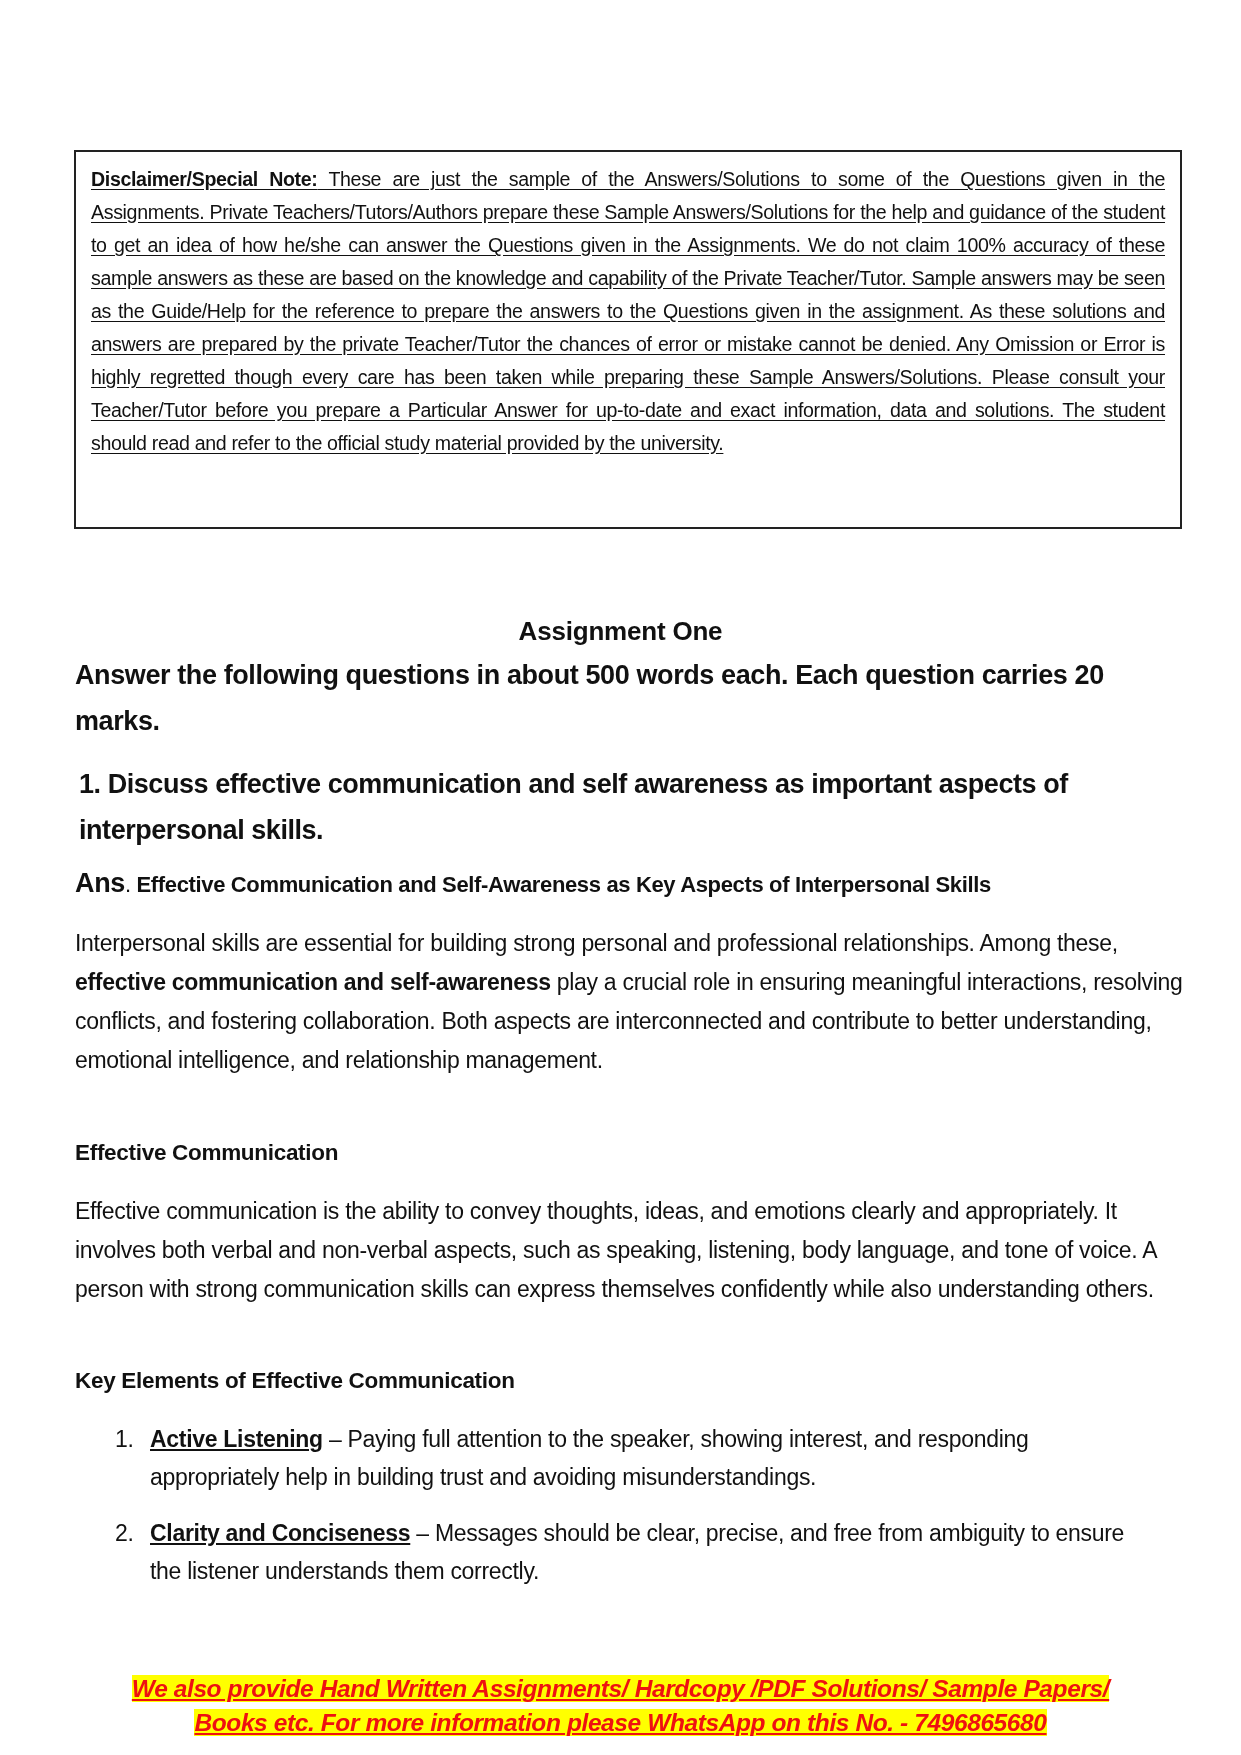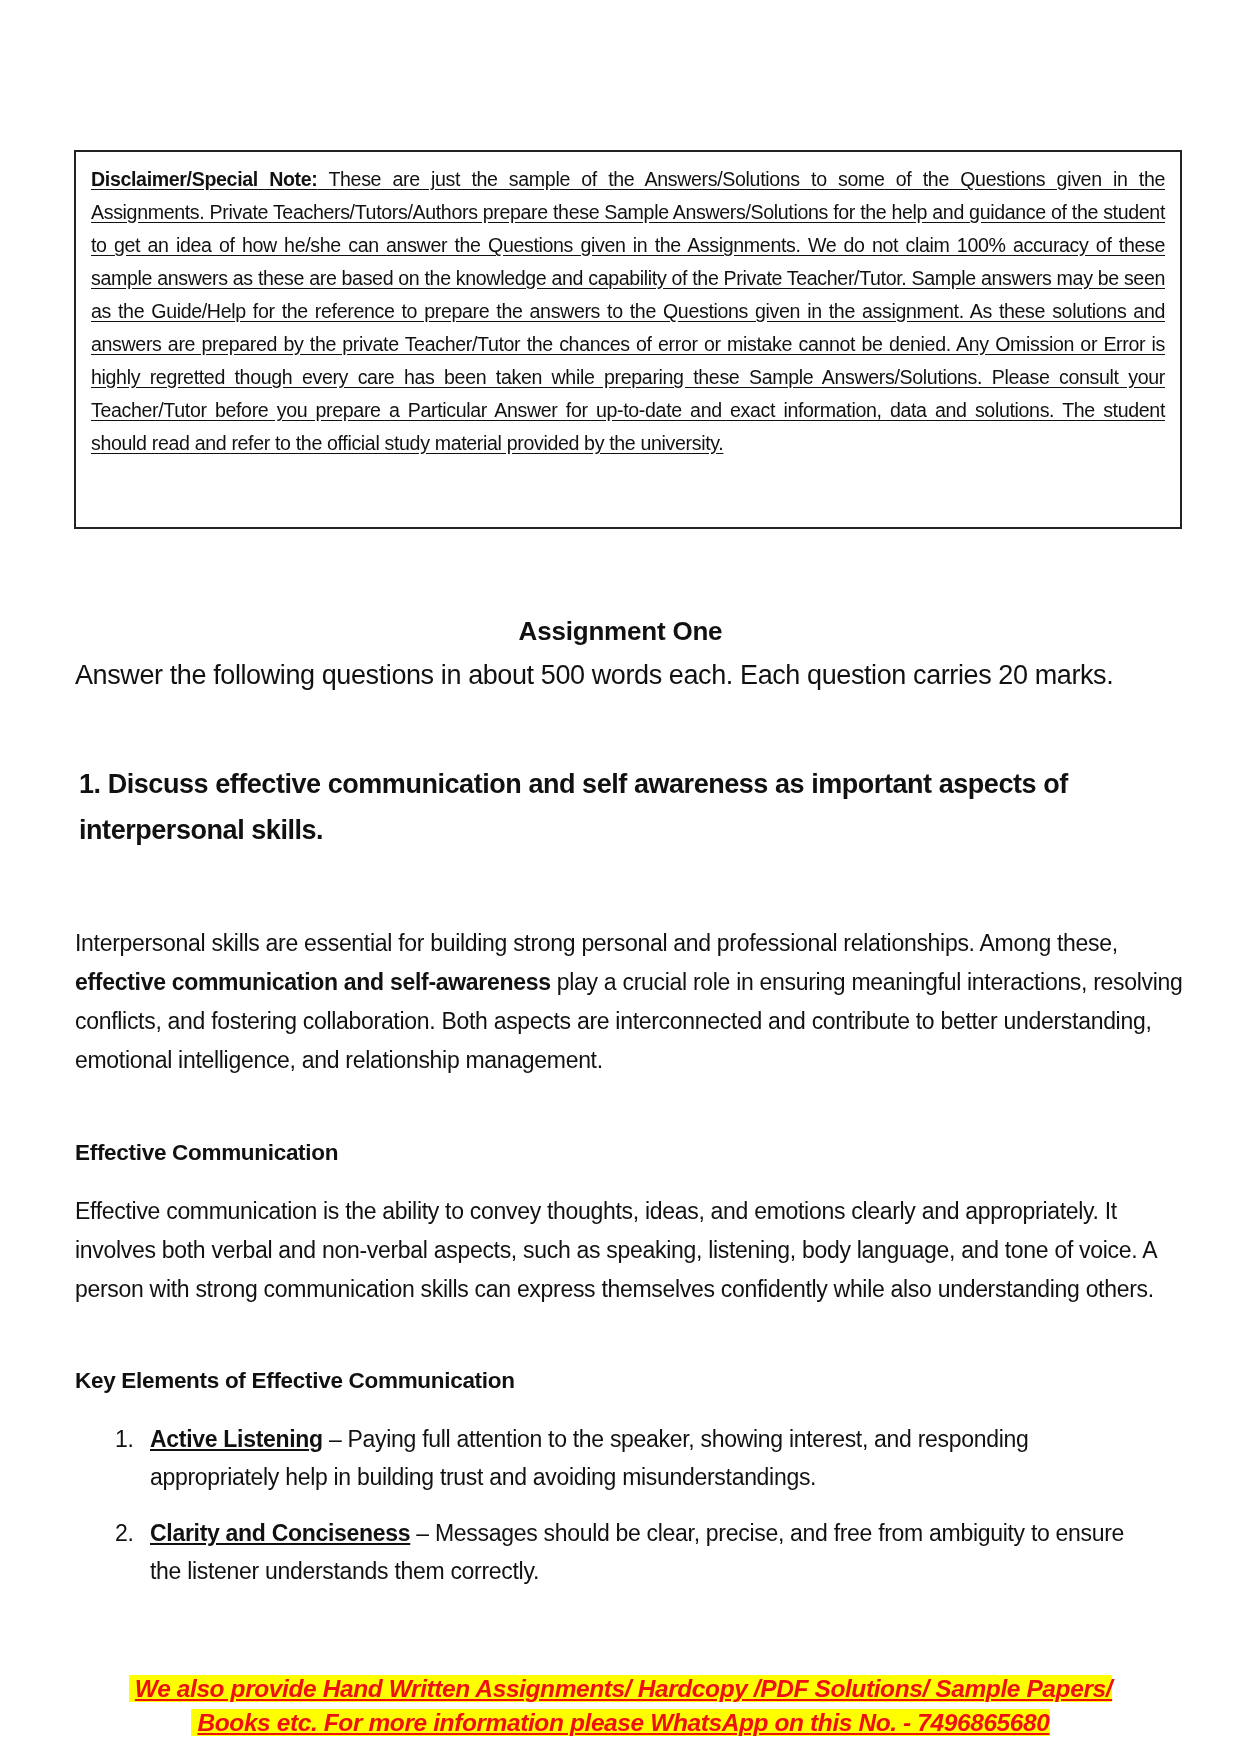--- a/index.html
+++ b/index.html
@@ -18,21 +18,21 @@
     text-align-last: left; margin: 0; letter-spacing: -0.35px;
   }
   .disclaimer-text b { font-weight: bold; }
 
   .title {
     position: absolute; top: 594px; left: 0; width: 1241px; text-align: center;
     font-size: 26px; font-weight: bold; letter-spacing: -0.2px; margin-top: 22px;
   }
   .instructions {
     position: absolute; left: 75px; top: 652px; width: 1050px;
-    font-size: 27px; font-weight: normal; line-height: 46px; margin: 0; letter-spacing: -0.4px;
+    font-size: 27px; font-weight: bold; line-height: 46px; margin: 0; letter-spacing: -0.4px;
   }
   .question {
     position: absolute; left: 75px; top: 757px; width: 1080px;
     font-size: 27px; font-weight: bold; line-height: 46px; margin: 4px; letter-spacing: -0.45px;
   }
   .ans-heading {
     position: absolute; left: 75px; top: 868px; width: 1120px;
     font-size: 22px; font-weight: bold; margin: 0; letter-spacing: -0.35px; white-space: nowrap;
   }
   .ans-heading .ans-label { font-size: 27px; }
@@ -52,38 +52,38 @@
   .list li b { font-weight: bold; text-decoration: underline; }
 
   .footer {
     position: absolute; left: 0; top: 1672px; width: 1241px; text-align: center;
     font-size: 24.5px; line-height: 34px; font-weight: bold; font-style: italic;
     color: #ee1111; letter-spacing: -0.4px;
   }
   .footer span {
     background: #ffff00; text-decoration: underline; text-decoration-thickness: 2px;
     text-underline-offset: 2px;
-    padding-left: 6px;
   }
 </style>
 </head>
 <body>
 
 <div class="page">
 
   <div class="disclaimer-box">
     <p class="disclaimer-text"><b>Disclaimer/Special Note:</b><span> These are just the sample of the Answers/Solutions to some of the Questions given in the Assignments. Private Teachers/Tutors/Authors prepare these Sample Answers/Solutions for the help and guidance of the student to get an idea of how he/she can answer the Questions given in the Assignments. We do not claim 100% accuracy of these sample answers as these are based on the knowledge and capability of the Private Teacher/Tutor. Sample answers may be seen as the Guide/Help for the reference to prepare the answers to the Questions given in the assignment. As these solutions and answers are prepared by the private Teacher/Tutor the chances of error or mistake cannot be denied. Any Omission or Error is highly regretted though every care has been taken while preparing these Sample Answers/Solutions. Please consult your Teacher/Tutor before you prepare a Particular Answer for up-to-date and exact information, data and solutions. The student should read and refer to the official study material provided by the university.</span></p>
   </div>
 
   <div class="title">Assignment One</div>
 
   <p class="instructions">Answer the following questions in about 500 words each. Each question carries 20 marks.</p>
 
   <p class="question">1. Discuss effective communication and self awareness as important aspects of interpersonal skills.</p>
 
+  <p class="ans-heading"><span class="ans-label">Ans</span><span class="ans-dot">.</span><span> Effective Communication and Self-Awareness as Key Aspects of Interpersonal Skills</span></p>
 
   <p class="para" style="top:924px;"><span>Interpersonal skills are essential for building strong personal and professional relationships. Among these, </span><b>effective communication and self-awareness</b><span> play a crucial role in ensuring meaningful interactions, resolving conflicts, and fostering collaboration. Both aspects are interconnected and contribute to better understanding, emotional intelligence, and relationship management.</span></p>
 
   <p class="subheading" style="top:1140px;">Effective Communication</p>
 
   <p class="para" style="top:1192px;">Effective communication is the ability to convey thoughts, ideas, and emotions clearly and appropriately. It involves both verbal and non-verbal aspects, such as speaking, listening, body language, and tone of voice. A person with strong communication skills can express themselves confidently while also understanding others.</p>
 
   <p class="subheading" style="top:1368px;">Key Elements of Effective Communication</p>
 
   <ol class="list" style="top:1420px;">

